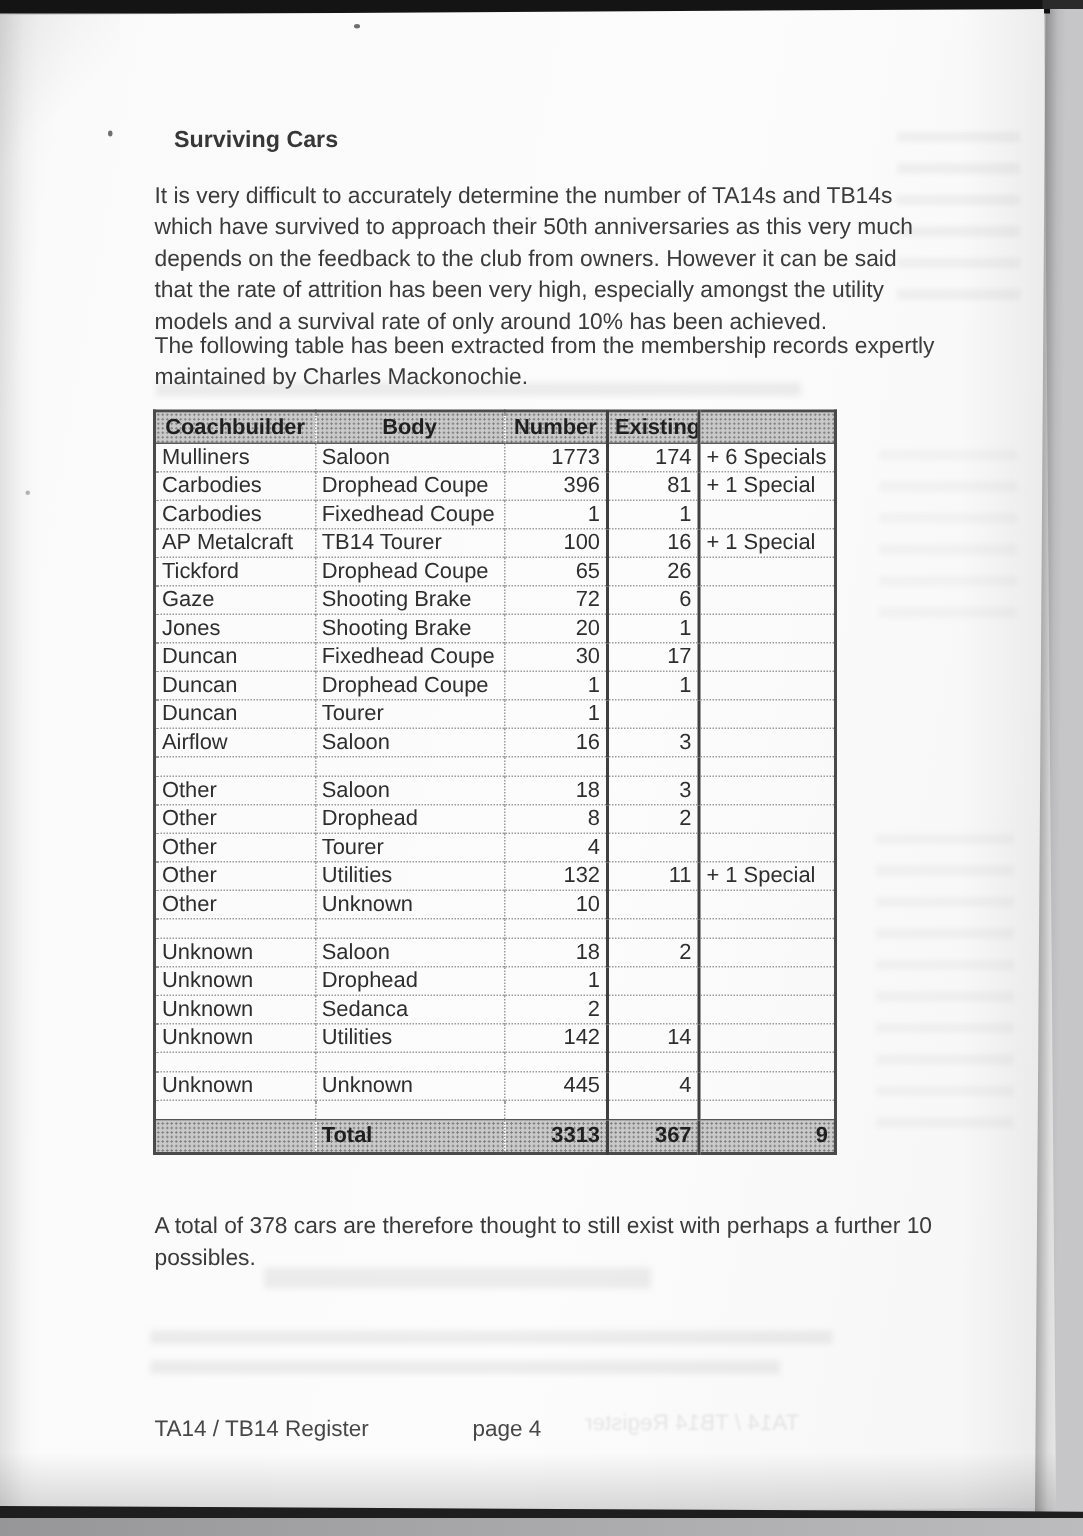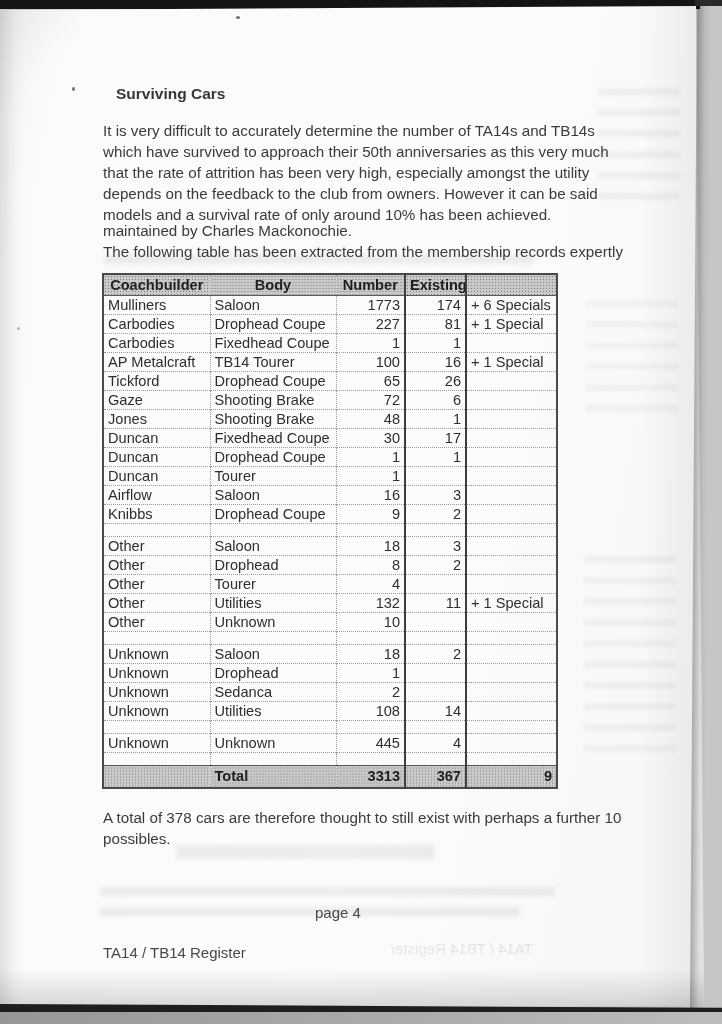--- a/index.html
+++ b/index.html
@@ -40,21 +40,21 @@
   .ghost-mirror{position:absolute;transform:scaleX(-1);color:#555;opacity:0.13;
     font-size:15px;filter:blur(0.6px);white-space:nowrap;}
 
   
   .content{position:absolute;inset:0;color:#3b3b3b;}
   .doc-title{position:absolute;left:103px;top:85px;font-size:15.5px;font-weight:bold;color:#373737;margin-left:13px;}
   .para{position:absolute;left:103px;font-size:15.2px;line-height:21px;color:#3b3b3b;
     filter:blur(0.2px);white-space:nowrap;}
   .p1{top:120px;} .p2{top:220px;} .p3{top:807px;}
   .footer-reg{position:absolute;left:103px;top:944px;font-size:15px;color:#474747;filter:blur(0.2px);}
-  .footer-page{position:absolute;left:315px;top:904px;font-size:15px;color:#474747;filter:blur(0.2px);}
+  .footer-page{position:absolute;left:315px;top:944px;font-size:15px;color:#474747;filter:blur(0.2px);}
 
   
   table.register{
     position:absolute;left:102px;top:273px;width:454px;
     border-collapse:collapse;table-layout:fixed;
     font-size:14.6px;color:#2e2e2e;filter:blur(0.2px);
   }
   table.register{border:2px solid #4a4a4a;}
   .register th,.register td{
     padding:0 4px;height:18px;line-height:17px;overflow:hidden;white-space:nowrap;
@@ -106,28 +106,28 @@
   <div class="speck" style="left:72px;top:87px;width:3px;height:4px;"></div>
   <div class="speck" style="left:17px;top:327px;width:3px;height:3px;opacity:0.5;"></div>
   <div class="speck" style="left:236px;top:16px;width:4px;height:3px;"></div>
 
   <div class="content">
     <div class="doc-title">Surviving Cars</div>
 
     <div class="para p1">
       <div>It is very difficult to accurately determine the number of TA14s and TB14s</div>
       <div>which have survived to approach their 50th anniversaries as this very much</div>
+      <div>depends on the feedback to the club from owners. However it can be said</div>
       <div>that the rate of attrition has been very high, especially amongst the utility</div>
-      <div>depends on the feedback to the club from owners. However it can be said</div>
       <div>models and a survival rate of only around 10% has been achieved.</div>
     </div>
 
     <div class="para p2">
+      <div>The following table has been extracted from the membership records expertly</div>
       <div>maintained by Charles Mackonochie.</div>
-      <div>The following table has been extracted from the membership records expertly</div>
     </div>
 
     <table class="register">
       <colgroup>
         <col style="width:107px">
           <col style="width:126px">
           <col style="width:69px">
         <col style="width:61px">
           <col style="width:91px">
       </colgroup>
@@ -144,21 +144,21 @@
           <tr>
             <td class="c0">Mulliners</td>
             <td class="c1">Saloon</td>
             <td class="c2 num">1773</td>
             <td class="c3 num">174</td>
             <td class="c4">+ 6 Specials</td>
           </tr>
           <tr>
             <td class="c0">Carbodies</td>
             <td class="c1">Drophead Coupe</td>
-            <td class="c2 num">227</td>
+            <td class="c2 num">396</td>
             <td class="c3 num">81</td>
             <td class="c4">+ 1 Special</td>
           </tr>
           <tr>
             <td class="c0">Carbodies</td>
             <td class="c1">Fixedhead Coupe</td>
             <td class="c2 num">1</td>
             <td class="c3 num">1</td>
             <td class="c4"></td>
           </tr>
@@ -179,21 +179,21 @@
           <tr>
             <td class="c0">Gaze</td>
             <td class="c1">Shooting Brake</td>
             <td class="c2 num">72</td>
             <td class="c3 num">6</td>
             <td class="c4"></td>
           </tr>
           <tr>
             <td class="c0">Jones</td>
             <td class="c1">Shooting Brake</td>
-            <td class="c2 num">48</td>
+            <td class="c2 num">20</td>
             <td class="c3 num">1</td>
             <td class="c4"></td>
           </tr>
           <tr>
             <td class="c0">Duncan</td>
             <td class="c1">Fixedhead Coupe</td>
             <td class="c2 num">30</td>
             <td class="c3 num">17</td>
             <td class="c4"></td>
           </tr>
@@ -211,27 +211,20 @@
             <td class="c3 num"></td>
             <td class="c4"></td>
           </tr>
           <tr>
             <td class="c0">Airflow</td>
             <td class="c1">Saloon</td>
             <td class="c2 num">16</td>
             <td class="c3 num">3</td>
             <td class="c4"></td>
           </tr>
-          <tr>
-            <td class="c0">Knibbs</td>
-            <td class="c1">Drophead Coupe</td>
-            <td class="c2 num">9</td>
-            <td class="c3 num">2</td>
-            <td class="c4"></td>
-          </tr>
           <tr class="blank">
             <td class="c0"></td>
             <td class="c1"></td>
             <td class="c2 num"></td>
             <td class="c3 num"></td>
             <td class="c4"></td>
           </tr>
           <tr>
             <td class="c0">Other</td>
             <td class="c1">Saloon</td>
@@ -291,21 +284,21 @@
           <tr>
             <td class="c0">Unknown</td>
             <td class="c1">Sedanca</td>
             <td class="c2 num">2</td>
             <td class="c3 num"></td>
             <td class="c4"></td>
           </tr>
           <tr>
             <td class="c0">Unknown</td>
             <td class="c1">Utilities</td>
-            <td class="c2 num">108</td>
+            <td class="c2 num">142</td>
             <td class="c3 num">14</td>
             <td class="c4"></td>
           </tr>
           <tr class="blank">
             <td class="c0"></td>
             <td class="c1"></td>
             <td class="c2 num"></td>
             <td class="c3 num"></td>
             <td class="c4"></td>
           </tr>

